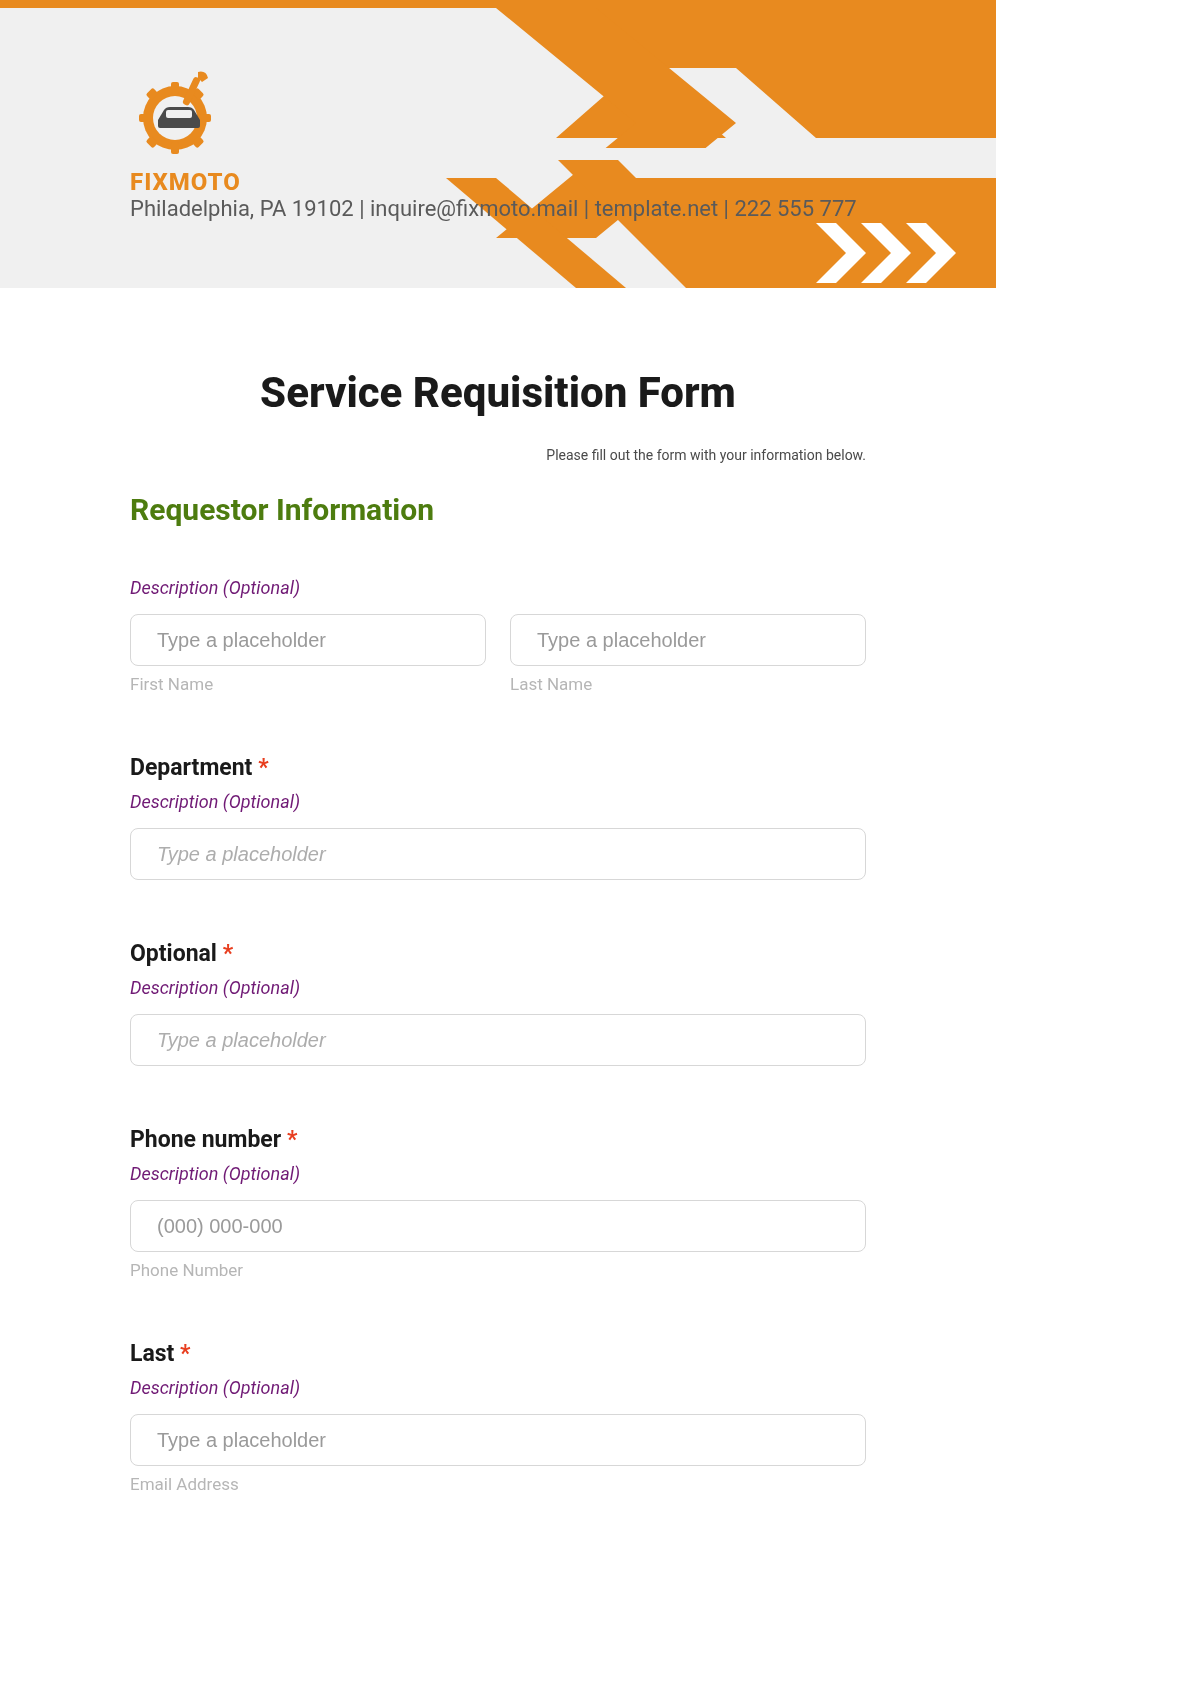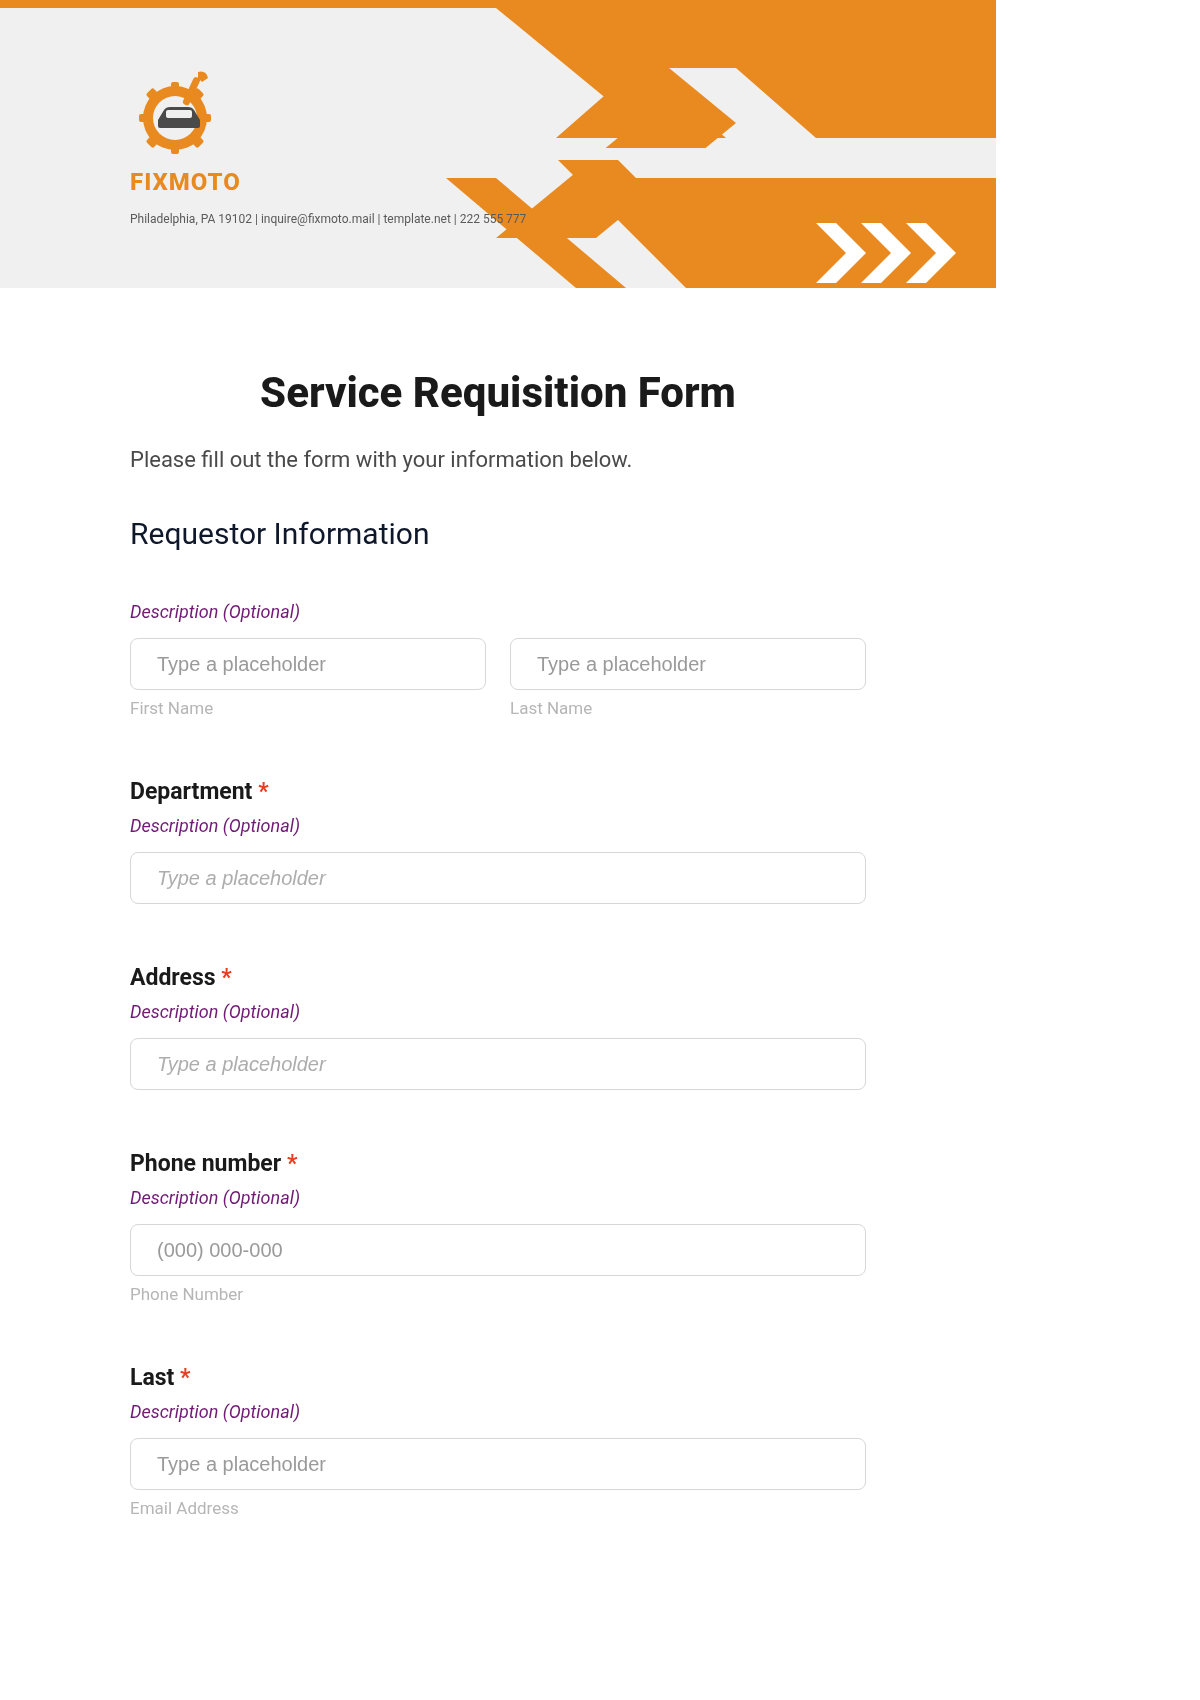--- a/index.html
+++ b/index.html
@@ -39,52 +39,52 @@
     position: relative;
     margin-bottom: 10px;
   }
   .brand-name {
     font-size: 24px;
     font-weight: 800;
     color: #e88a1f;
     letter-spacing: 1px;
   }
   .brand-info {
-    font-size: 12px;
+    font-size: 22px;
     color: #5a5a5a;
-    margin-top: 16px;
+    margin-top: 0;
   }
   .header-graphic {
     position: absolute;
     right: 0;
     top: 0;
     width: 560px;
     height: 280px;
     z-index: 1;
   }
   .content {
     padding: 80px 130px 40px 130px;
   }
   .form-title {
     text-align: center;
     font-size: 42px;
     font-weight: 800;
     color: #1a1a1a;
     margin-bottom: 30px;
   }
   .form-subtitle {
-    text-align: left;
-    font-size: 22px;
+    text-align: right;
+    font-size: 14px;
     color: #4a4a4a;
-    margin-bottom: 44px;
+    margin-bottom: 29px;
   }
   .section-heading {
     font-size: 30px;
-    font-weight: 400;
-    color: #0f172a;
+    font-weight: 700;
+    color: #4d7c0f;
     margin-bottom: 50px;
   }
   .field-group {
     margin-bottom: 60px;
   }
   .field-label {
     font-size: 23px;
     font-weight: 700;
     color: #1a1a1a;
     margin-bottom: 10px;
@@ -229,21 +229,21 @@
       <div class="field-label">
         <span>Department</span>
         <span class="asterisk">*</span>
       </div>
       <div class="field-desc">Description (Optional)</div>
       <input type="text" class="text-input italic-ph" placeholder="Type a placeholder" style="">
     </div>
 
     <div class="field-group">
       <div class="field-label">
-        <span>Address</span>
+        <span>Optional</span>
         <span class="asterisk">*</span>
       </div>
       <div class="field-desc">Description (Optional)</div>
       <input type="text" class="text-input italic-ph" placeholder="Type a placeholder" style="">
     </div>
 
     <div class="field-group">
       <div class="field-label">
         <span>Phone number</span>
         <span class="asterisk">*</span>

